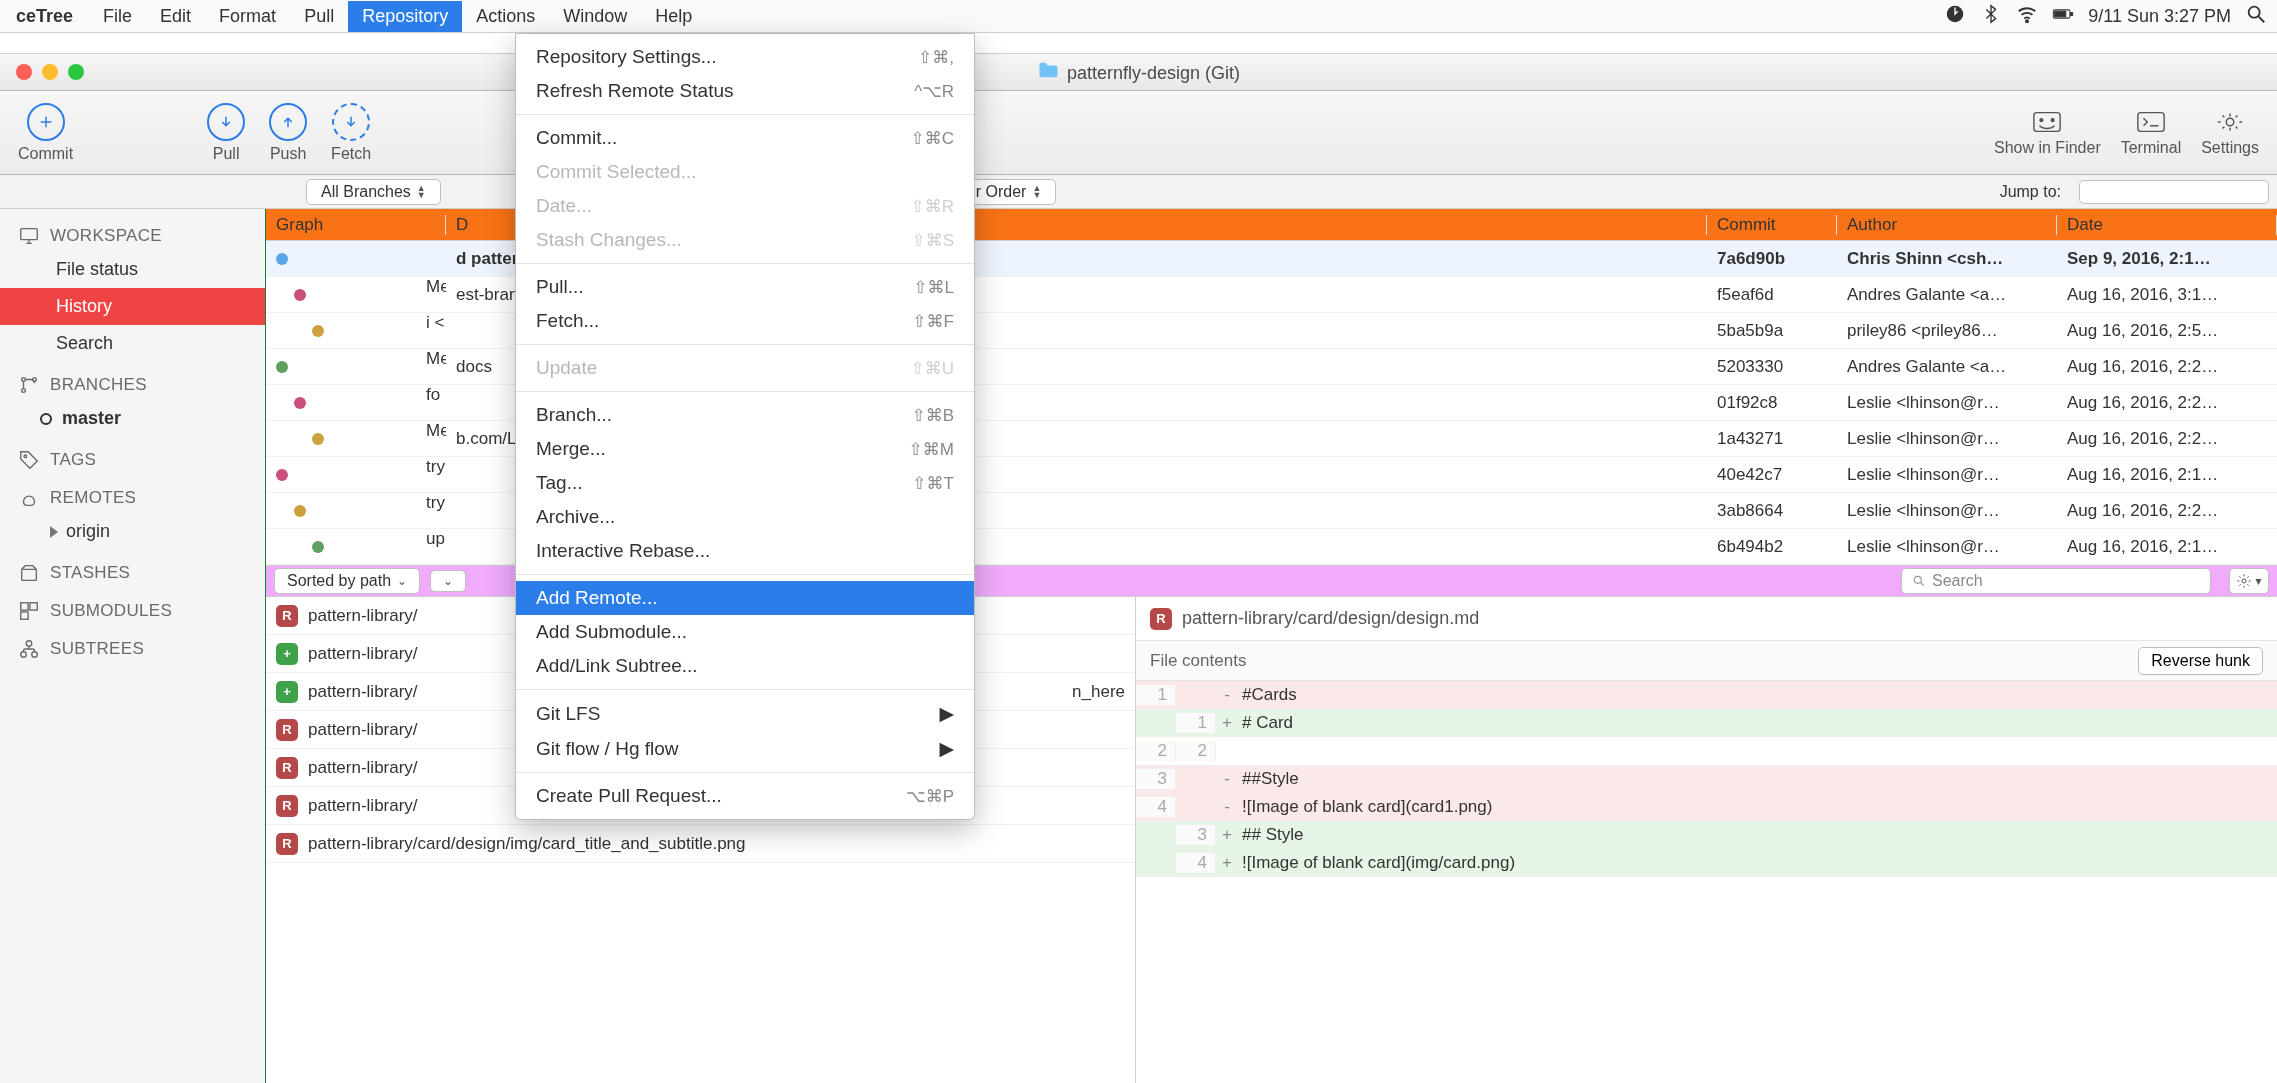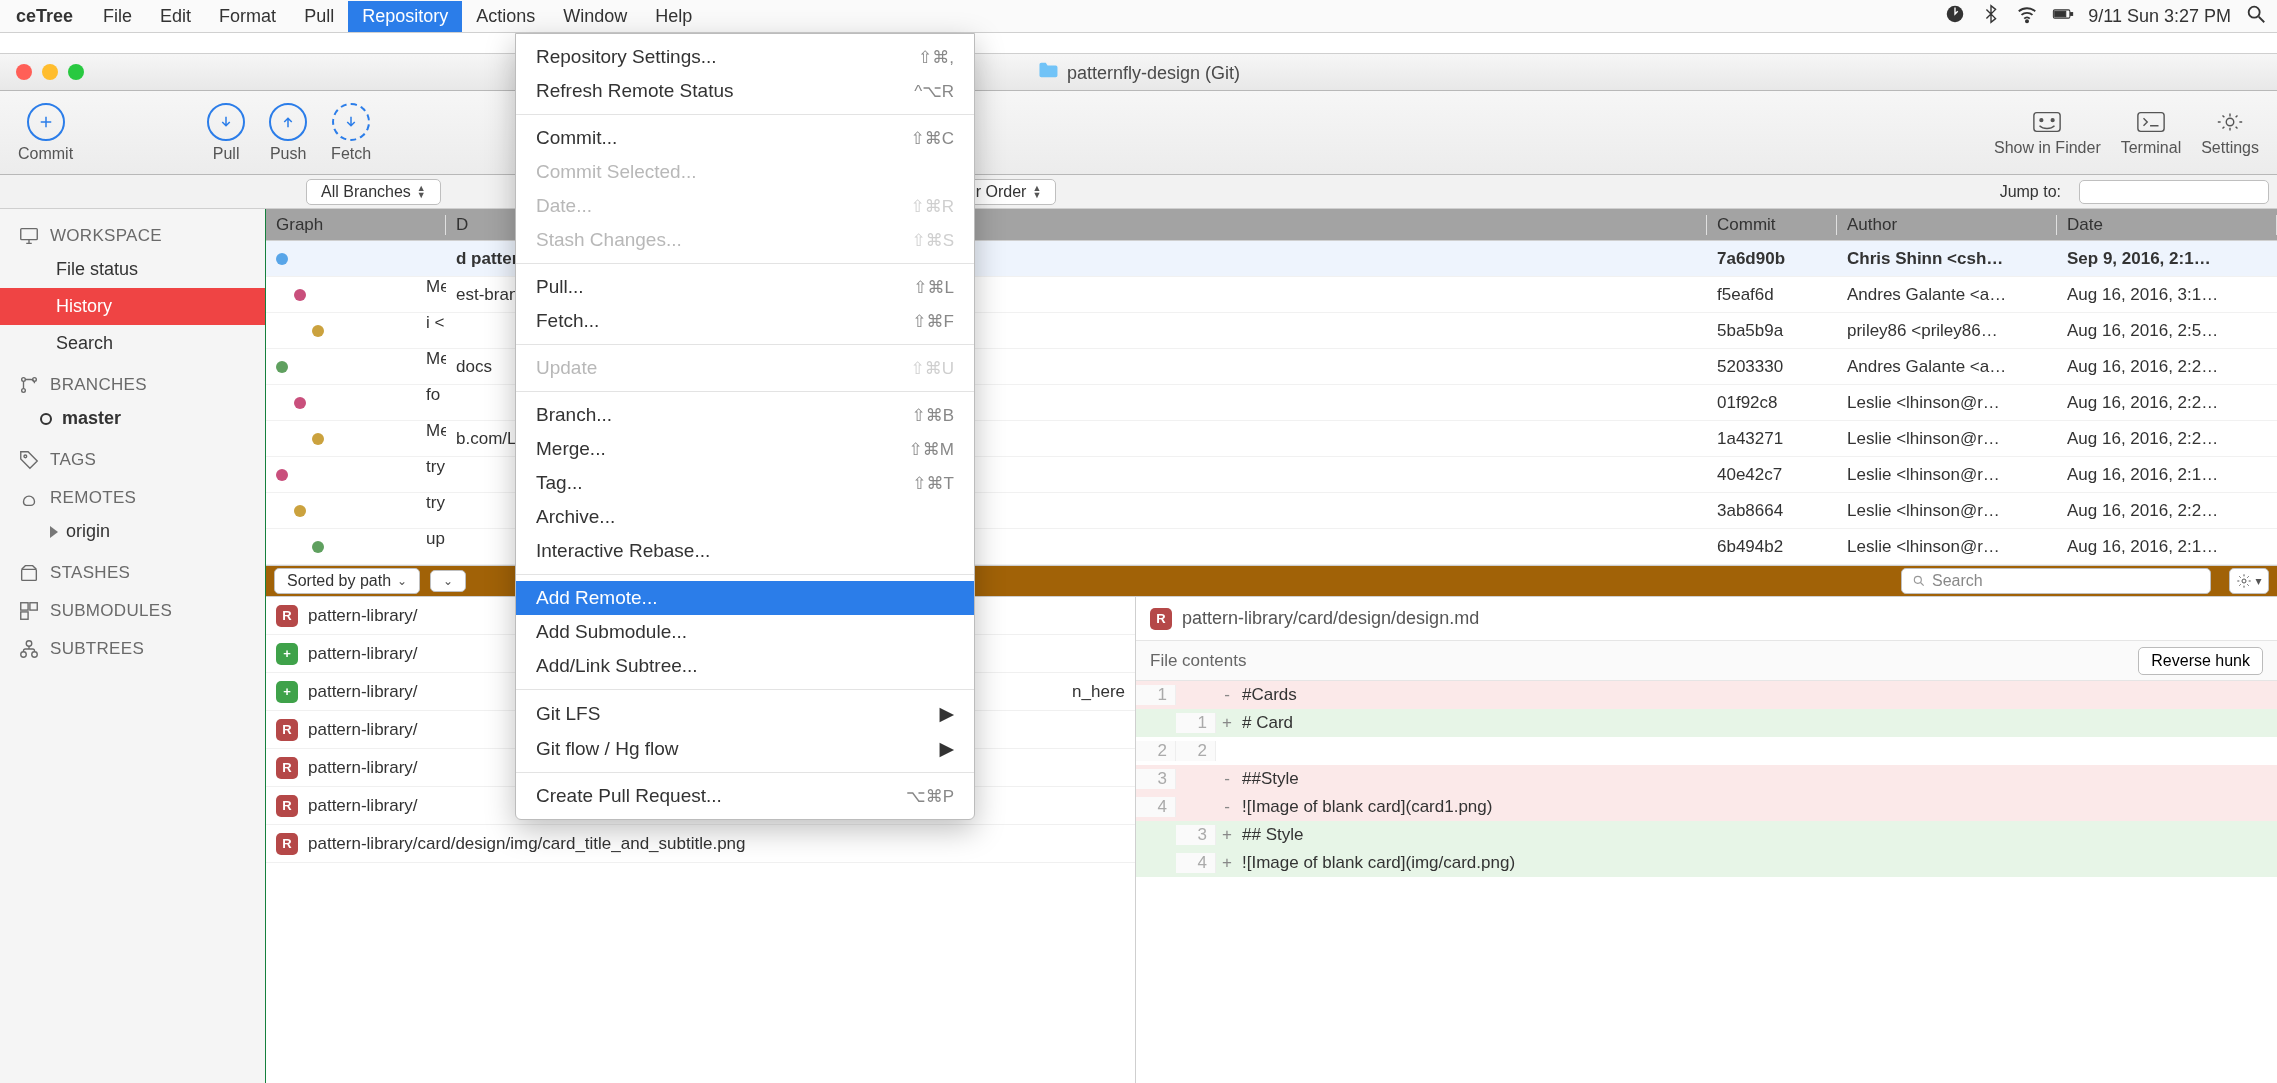--- a/index.html
+++ b/index.html
@@ -50,32 +50,32 @@
 .sidebar .section svg { width:22px; height:22px; stroke:#6a6a6a; fill:none; stroke-width:1.5;}
 .sidebar .item { padding: 8px 18px 8px 56px; }
 .sidebar .item.selected { background:#ef4444; color:#fff; }
 .sidebar .branch-item { padding:8px 18px 8px 40px; display:flex; align-items:center; gap:10px; font-weight:600;}
 .sidebar .branch-item .bullet{ width:12px; height:12px; border:2px solid #333; border-radius:50%; }
 .sidebar .remote-item { padding:8px 18px 8px 50px; display:flex; align-items:center; gap:8px;}
 .sidebar .remote-item .tri { width:0;height:0;border-top:6px solid transparent;border-bottom:6px solid transparent;border-left:8px solid #777;}
 
 
 .center { flex:1; display:flex; flex-direction:column; min-width:0;}
-.commit-header { display:flex; background:#a3a3a3; border-bottom:1px solid #cfcfcf; font-size:17px; color:#333; height:32px; align-items:center;}
+.commit-header { display:flex; background:#f97316; border-bottom:1px solid #cfcfcf; font-size:17px; color:#333; height:32px; align-items:center;}
 .commit-header .col { padding:0 10px; border-right:1px solid #e0e0e0;}
 .col.graph{width:180px;} .col.desc{flex:1;} .col.commit{width:130px;} .col.author{width:220px;} .col.date{width:220px;}
 .commit-list { flex:0 0 auto; overflow:hidden; }
 .commit-row { display:flex; height:36px; align-items:center; font-size:17px; border-bottom:1px solid #f1f1f1;}
 .commit-row.sel { background:#eef4fd; font-weight:600; }
 .commit-row .col{ padding:0 10px; white-space:nowrap; overflow:hidden; text-overflow:ellipsis;}
 .graph-cell{ width:180px; position:relative; height:36px;}
 .graph-cell .node{ position:absolute; width:12px;height:12px;border-radius:50%; top:12px;}
 
 
-.sortbar{ height:32px; background:#a16207; border-top:1px solid #cfcfcf; border-bottom:1px solid #cfcfcf; display:flex; align-items:center; padding-left:8px; gap:10px; font-size:16px;}
+.sortbar{ height:32px; background:#f0abfc; border-top:1px solid #cfcfcf; border-bottom:1px solid #cfcfcf; display:flex; align-items:center; padding-left:8px; gap:10px; font-size:16px;}
 .sortbar .seg{ background:#fff; border:1px solid #bfbfbf; border-radius:5px; padding:3px 12px; display:flex; align-items:center; gap:6px;}
 .sortbar .search { margin-left:auto; width:310px; height:26px; background:#fff; border:1px solid #bfbfbf; border-radius:5px; display:flex; align-items:center; gap:6px; padding:0 10px; color:#888;}
 .sortbar .gear{ width:40px; height:26px; border:1px solid #bfbfbf; background:#fff; border-radius:5px; margin:0 8px; display:flex; align-items:center; justify-content:center;}
 
 .bottom { display:flex; flex:1; min-height:0;}
 .filelist { width:870px; border-right:1px solid #cfcfcf; overflow:hidden;}
 .filerow { height:38px; display:flex; align-items:center; gap:10px; padding:0 10px; font-size:17px; border-bottom:1px solid #f0f0f0;}
 .filerow .badge { width:22px; height:22px; border-radius:5px; display:flex; align-items:center; justify-content:center; color:#fff; font-weight:700; font-size:13px;}
 .badge.r{background:#b54848;} .badge.a{background:#3fa24a;}
 

